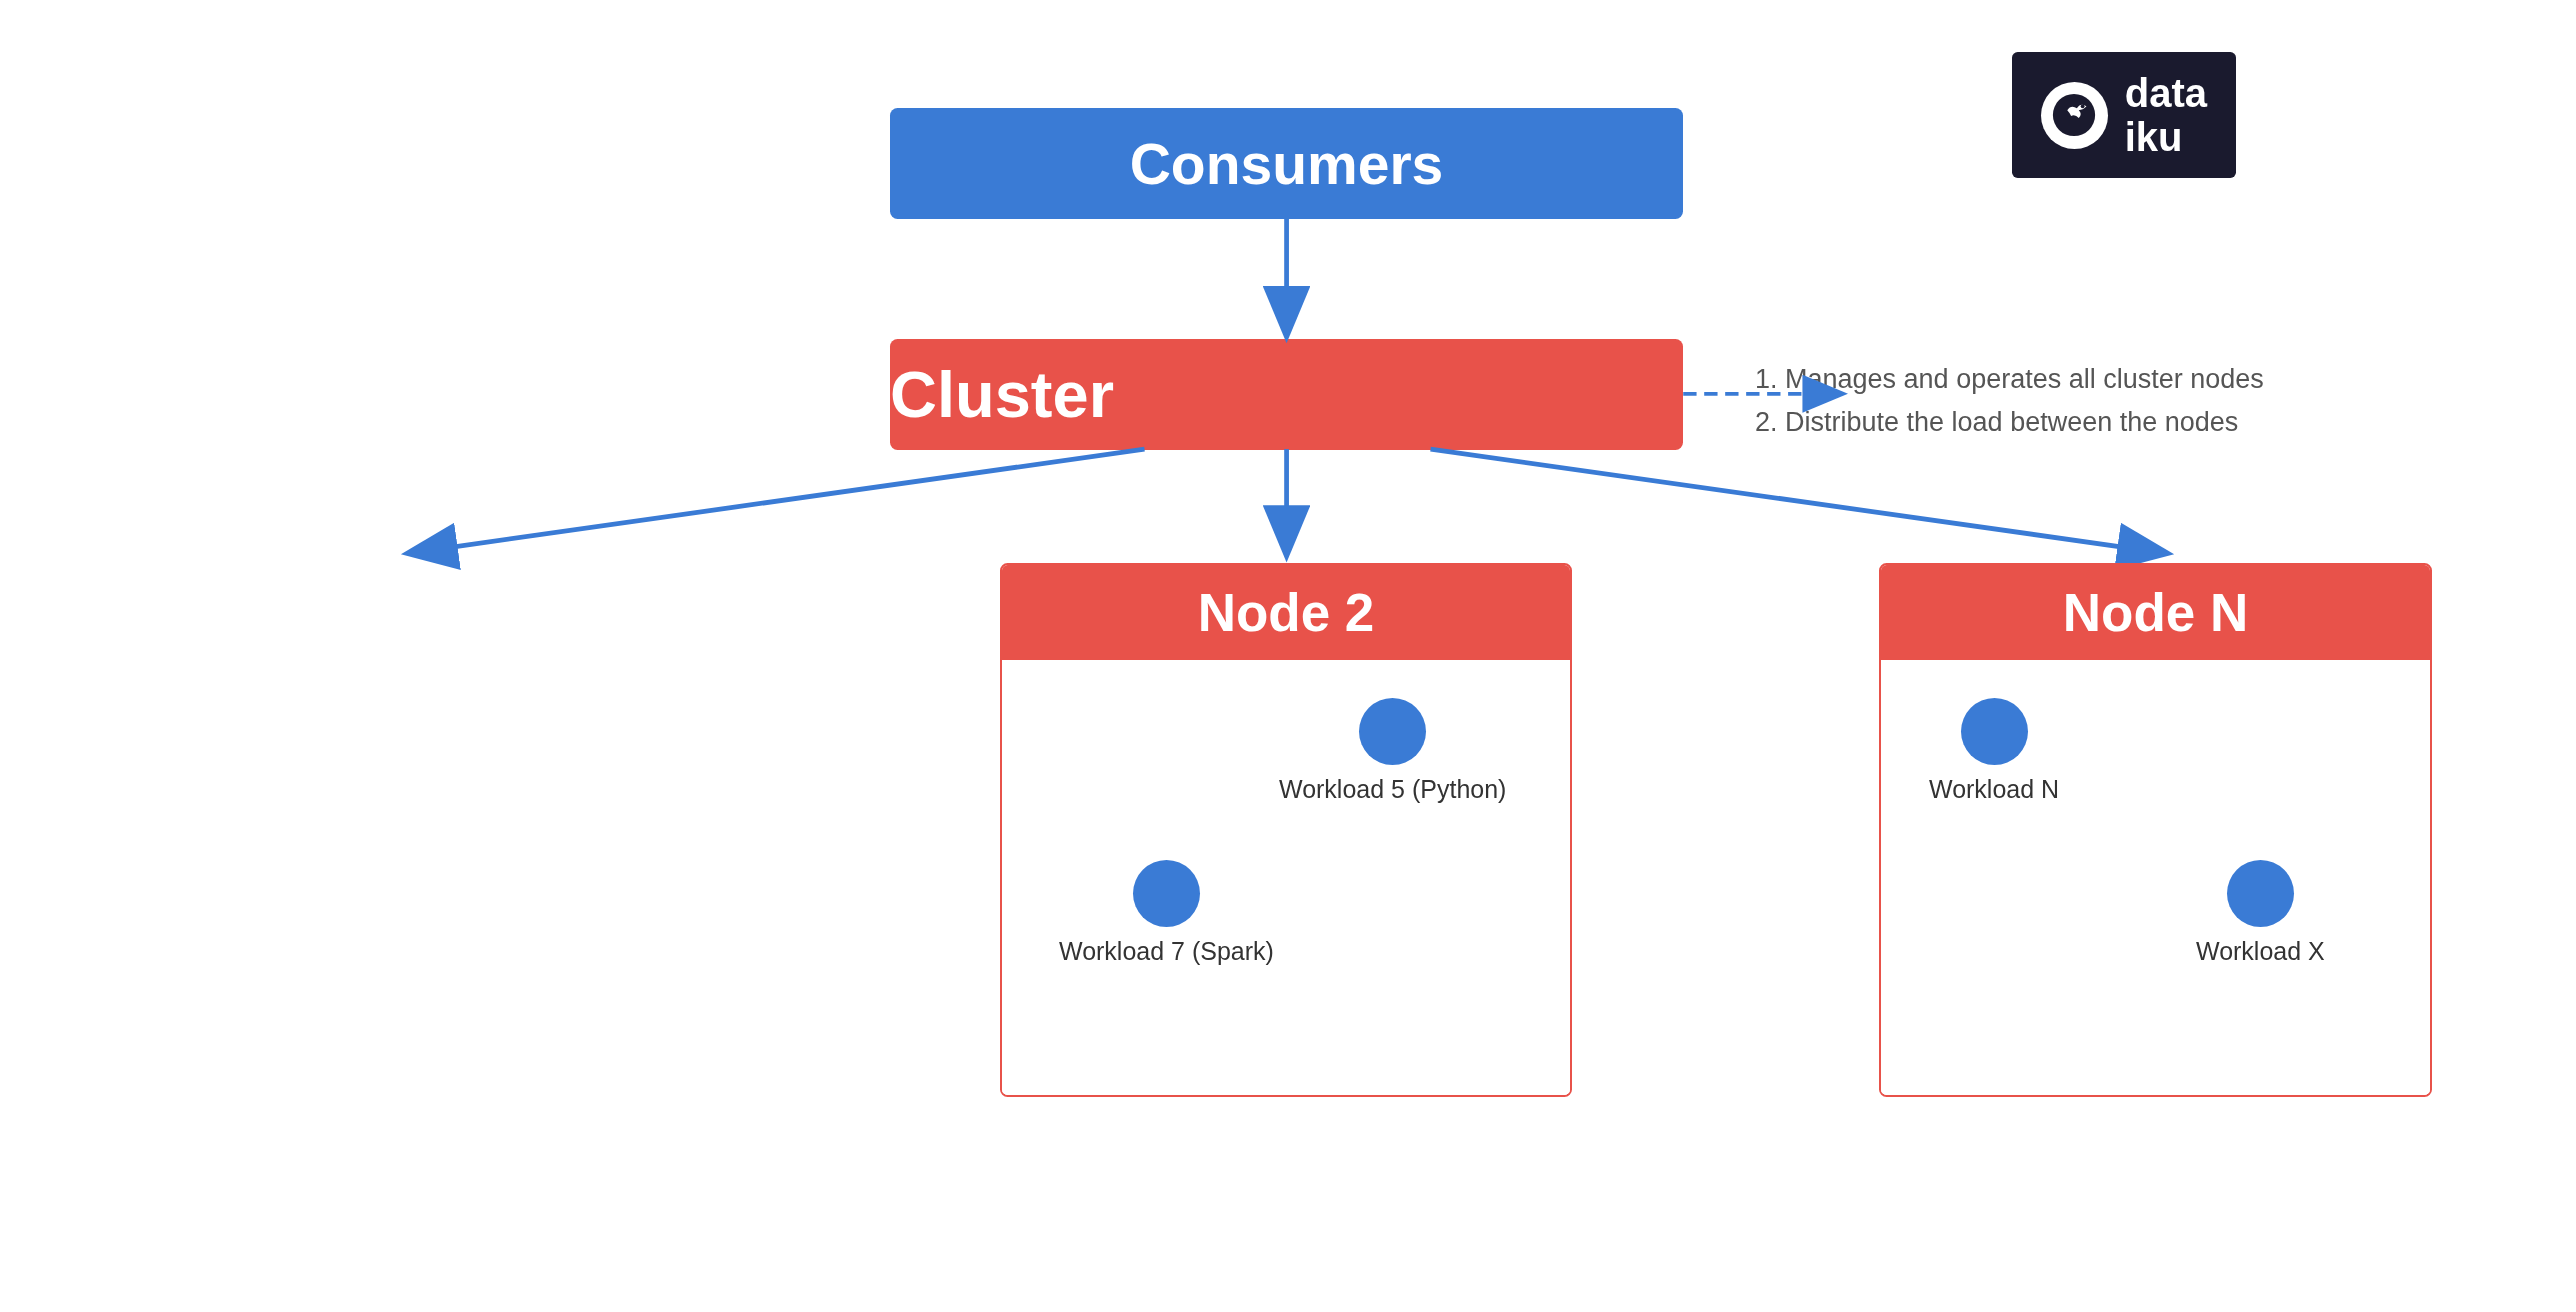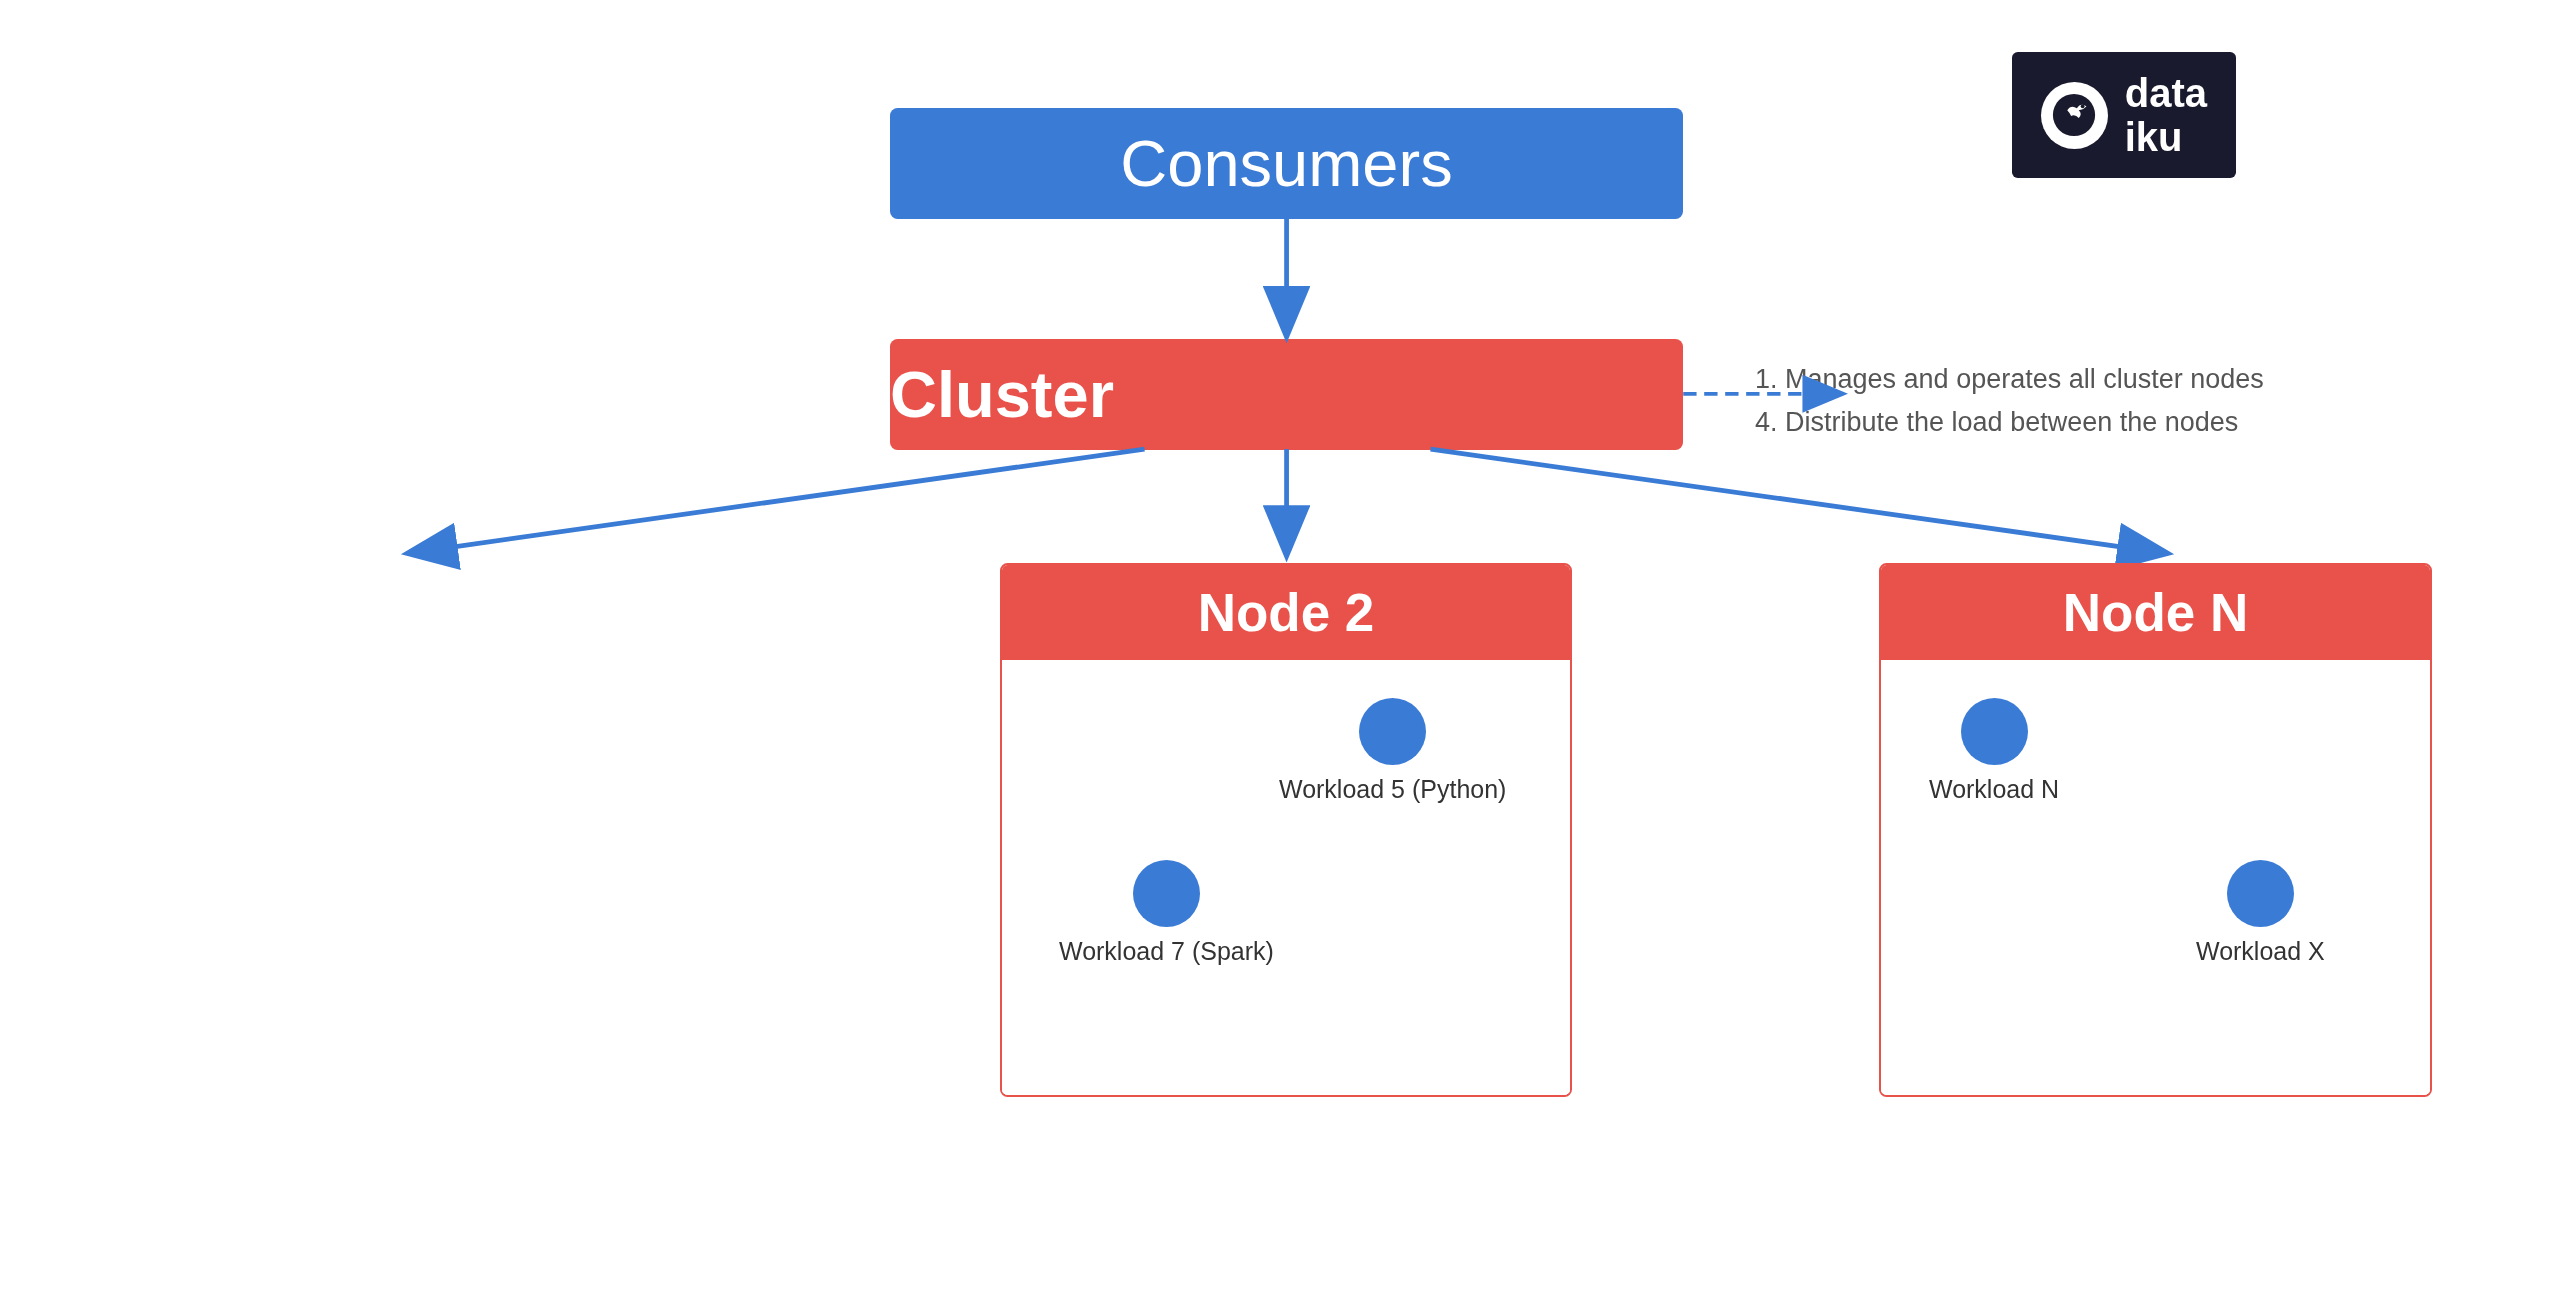--- a/index.html
+++ b/index.html
@@ -55,22 +55,22 @@
       width: 793px;
       height: 111px;
       background: #3a7bd5;
       border-radius: 7.6px;
       display: flex;
       align-items: center;
       justify-content: center;
     }
     .consumers-box span {
       color: #fff;
-      font-size: 65px;
-      font-weight: 400;
+      font-size: 57px;
+      font-weight: 700;
     }
 
     
     .cluster-box {
       position: absolute;
       top: 339px;
       left: 890px;
       width: 793px;
       height: 111px;
       background: #e8524a;
@@ -191,21 +191,21 @@
   <div class="consumers-box">
     <span>Consumers</span>
   </div>
 
   <div class="cluster-box">
     <span>Cluster</span>
   </div>
 
   <div class="cluster-annotation">
     <div>1. Manages and operates all cluster nodes</div>
-    <div>4. Distribute the load between the nodes</div>
+    <div>2. Distribute the load between the nodes</div>
   </div>
 
   <svg class="arrows-svg" viewBox="0 0 2701 1376" width="2576" height="1312">
 
     <defs>
       <marker id="arrowBlue" markerWidth="12" markerHeight="10" refX="10" refY="5" orient="auto">
         <polygon points="0 0, 12 5, 0 10" fill="#3a7bd5"></polygon>
       </marker>
       <marker id="arrowBlueDash" markerWidth="12" markerHeight="10" refX="10" refY="5" orient="auto">
         <polygon points="0 0, 12 5, 0 10" fill="#3a7bd5"></polygon>

